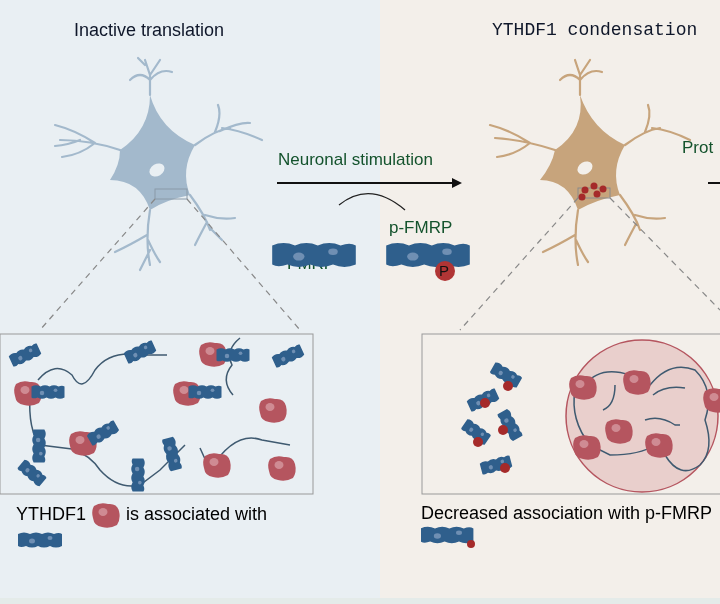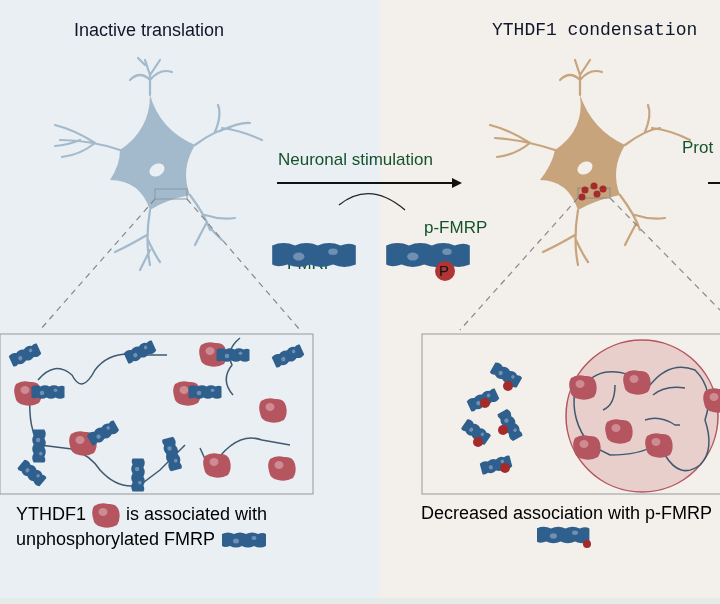--- a/index.html
+++ b/index.html
@@ -20,21 +20,21 @@
 
 <div class="panel" id="panel-left"></div>
 <div class="panel" id="panel-right"></div>
 <div id="bottom-strip"></div>
 
 <div class="title" style="left:74px; top:20px;">Inactive translation</div>
 <div class="title" style="left:492px; top:20px;font-family:Liberation Mono, monospace;">YTHDF1 condensation</div>
 
 <div class="label" style="left:278px; top:150px;">Neuronal stimulation</div>
 <div class="label" style="left:287px; top:218px;margin-top:36px;">FMRP</div>
-<div class="label" style="left:389px; top:218px;margin-left:35px;">p-FMRP</div>
+<div class="label" style="left:389px; top:218px;">p-FMRP</div>
 <div class="label" style="left:682px; top:138px;">Prot</div>
 
 <svg class="layer" width="720" height="604" viewBox="0 0 720 604">
   <defs>
     <g id="fmrp-rod">
       <path d="M-22,-6 Q-16,-9 -10,-6 Q-4,-9 2,-6 Q8,-9 14,-6 Q19,-8 22,-6 L22,6 Q16,9 10,6 Q4,9 -2,6 Q-8,9 -14,6 Q-19,8 -22,6 Z" fill="#2f5f8c"></path>
       <ellipse cx="-8" cy="1" rx="3" ry="2.5" fill="#6f8fb3"></ellipse>
       <ellipse cx="10" cy="-2" rx="2.5" ry="2" fill="#6f8fb3"></ellipse>
     </g>
     <g id="ythdf1-blob">
@@ -230,28 +230,27 @@
 
 <div class="caption" style="left:16px; top:502px;">
   <div>
     <span>YTHDF1</span>
     <svg class="inline-icon" width="30" height="26" viewBox="-15 -13 30 26">
         <use href="#ythdf1-blob"></use>
       </svg>
     <span>is associated with</span>
   </div>
   <div>
-    <span>unphosphorylated FMRP</span>
     <svg class="inline-icon" width="48" height="16" viewBox="-24 -8 48 16">
         <use href="#fmrp-rod"></use>
       </svg>
   </div>
 </div>
 
-<div class="caption" style="left:421px; top:502px;text-align:center;">
+<div class="caption" style="left:421px; top:502px;">
   <div>Decreased association with p-FMRP</div>
   <div>
     <svg class="inline-icon" width="60" height="24" viewBox="-26 -10 60 24">
         <use href="#fmrp-rod" transform="scale(1.2,1.1)"></use>
         <circle cx="24" cy="9" r="4" fill="#a52a2a"></circle>
       </svg>
   </div>
 </div>
 
 <div class="label" style="left:439px; top:262px; font-size:15px; color:#111;">P</div>

